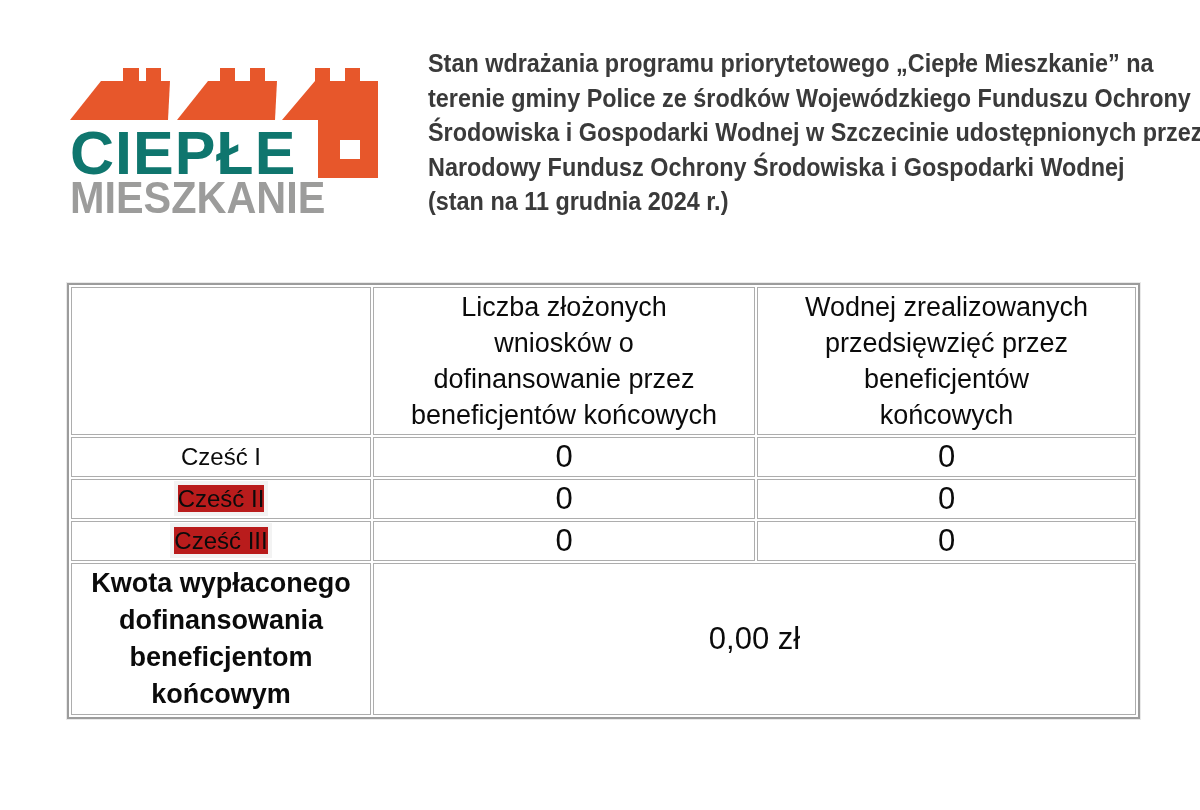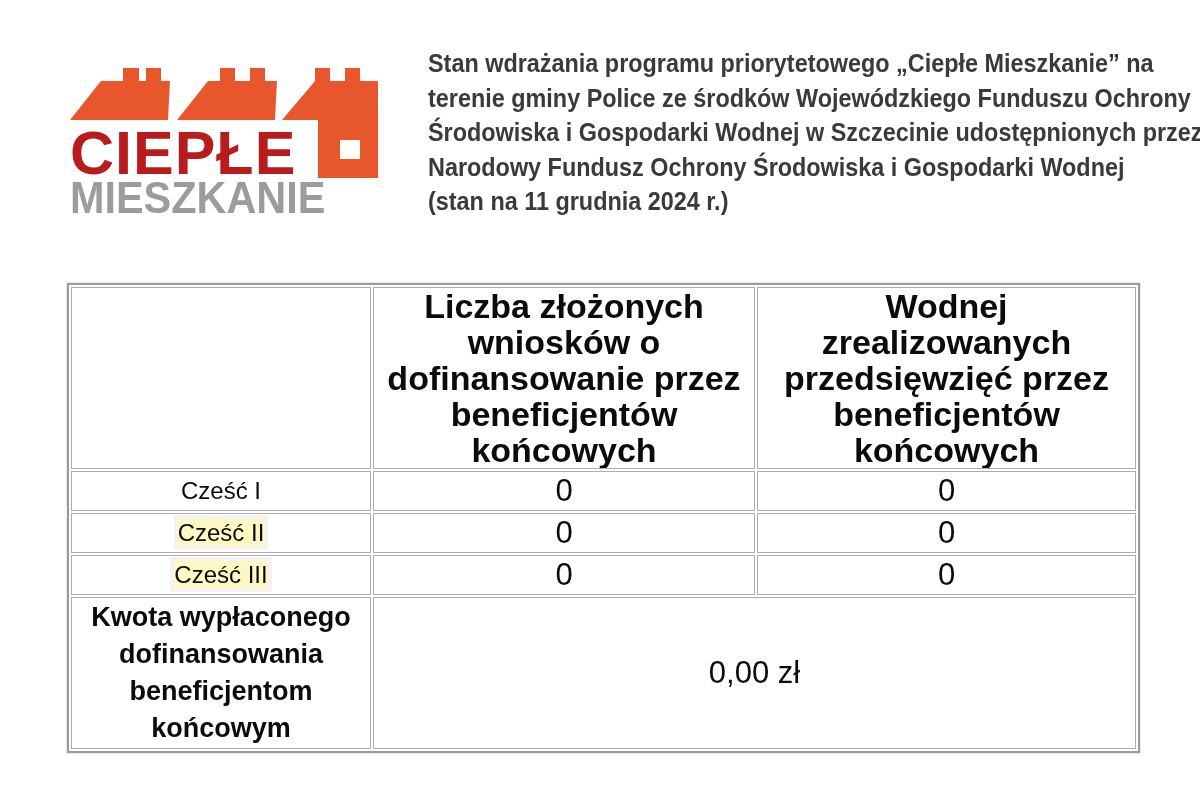--- a/index.html
+++ b/index.html
@@ -6,21 +6,21 @@
   .canvas{
     position:relative;width:1200px;height:810px;background:#ffffff;overflow:hidden;
     font-family:"Liberation Sans", sans-serif;
   }
 
   
   .logo{position:absolute;left:70px;top:64px;width:330px;height:160px;}
   .logo svg{position:absolute;left:0;top:0;}
   .logo-line1{
     position:absolute;left:0;top:56px;font-size:61px;line-height:1.1;
-    font-weight:bold;color:#b91c1c;letter-spacing:1px;white-space:nowrap;
+    font-weight:bold;color:#0f766e;letter-spacing:1px;white-space:nowrap;
   }
   .logo-line2{
     position:absolute;left:0;top:109px;font-size:45px;line-height:1.1;
     font-weight:bold;color:#9C9C9B;letter-spacing:0;white-space:nowrap;
     transform:scaleX(0.92);transform-origin:left top;
   }
 
   
   .headline{
     position:absolute;left:428px;top:46px;
@@ -33,27 +33,27 @@
     position:absolute;left:67px;top:283px;width:1071px;
     table-layout:fixed;border-collapse:separate;border-spacing:2px;
     border:2px solid #9c9c9c;background:#fff;
     box-shadow:0 0 0 1px #e9e9e9;
     color:#0b0b0b;
   }
   table.status th, table.status td{
     border:1px solid #adadad;background:#fff;
     text-align:center;vertical-align:middle;padding:0 6px;overflow:hidden;
   }
-  thead th{font-size:34px;font-weight:bold;line-height:36px;height:146px;}
+  thead th{font-size:27px;font-weight:normal;line-height:36px;height:146px;}
   thead th .hline{display:block;}
   tbody td.part-cell{font-size:24px;height:38px;font-weight:normal;}
   tbody td.num-cell{font-size:31px;height:38px;}
   tr.footer-row td.footer-label{font-size:27px;font-weight:bold;line-height:37px;height:150px;}
   tr.footer-row td.footer-value{font-size:31px;}
-  .hl{background:#fef9c3;box-shadow:0 0 0 4px #f3f3f3;}
+  .hl{background:#b91c1c;box-shadow:0 0 0 4px #f3f3f3;}
 </style>
 </head>
 <body>
 
 <div class="canvas">
 
   <div class="logo">
     <svg width="310" height="115" viewBox="0 0 310 115">
       <g fill="#E7572B">
 

